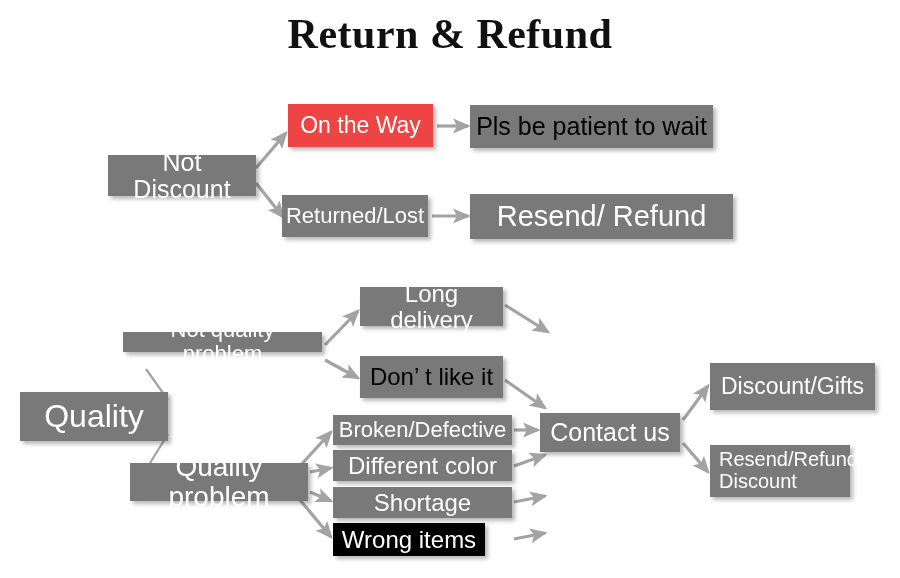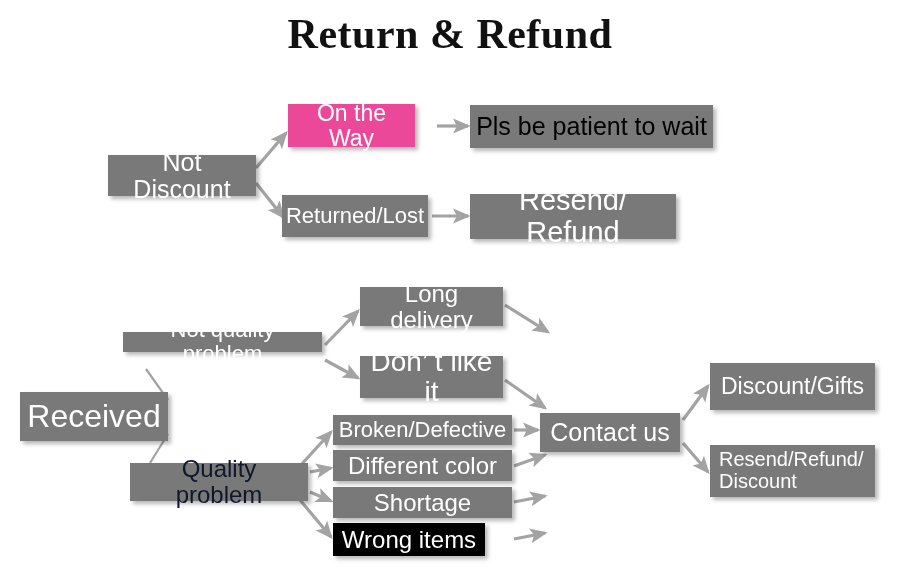--- a/index.html
+++ b/index.html
@@ -85,32 +85,32 @@
       <line x1="514" y1="430" x2="538" y2="430" stroke="#a3a3a3" stroke-width="3.2" marker-end="url(#arrowhead)"></line>
       <line x1="514" y1="466" x2="545" y2="455" stroke="#a3a3a3" stroke-width="3.2" marker-end="url(#arrowhead)"></line>
       <line x1="514" y1="502" x2="545" y2="496" stroke="#a3a3a3" stroke-width="3.2" marker-end="url(#arrowhead)"></line>
       <line x1="514" y1="539" x2="545" y2="533" stroke="#a3a3a3" stroke-width="3.2" marker-end="url(#arrowhead)"></line>
       <line x1="683" y1="420" x2="708" y2="386" stroke="#a3a3a3" stroke-width="3.2" marker-end="url(#arrowhead)"></line>
       <line x1="683" y1="443" x2="708" y2="472" stroke="#a3a3a3" stroke-width="3.2" marker-end="url(#arrowhead)"></line>
     </svg>
 
   <div id="nodes">
       <div class="node" style="left: 108px; top: 155px; width: 148px; height: 41px; font-size: 25px; background: rgb(121, 121, 121); color: rgb(255, 255, 255);"><span>Not Discount</span></div>
-      <div class="node" style="left: 288px; top: 104px; width: 127px; height: 43px; font-size: 23px; background: #ec4899; color: rgb(255, 255, 255); justify-content: center;"><span>On the Way</span></div>
+      <div class="node" style="left: 288px; top: 104px; width: 145px; height: 43px; font-size: 23px; background: #ef4444; color: rgb(255, 255, 255); justify-content: center;"><span>On the Way</span></div>
       <div class="node" style="left: 470px; top: 105px; width: 243px; height: 43px; font-size: 25px; background: rgb(121, 121, 121); color: #000000;"><span>Pls be patient to wait</span></div>
       <div class="node" style="left: 282px; top: 195px; width: 146px; height: 42px; font-size: 22px; background: rgb(121, 121, 121); color: rgb(255, 255, 255);"><span>Returned/Lost</span></div>
-      <div class="node" style="left: 470px; top: 194px; width: 206px; height: 45px; font-size: 29px; background: rgb(121, 121, 121); color: rgb(255, 255, 255);"><span>Resend/ Refund</span></div>
-      <div class="node" style="left: 20px; top: 392px; width: 148px; height: 49px; font-size: 32px; background: rgb(121, 121, 121); color: rgb(255, 255, 255);"><span>Received</span></div>
+      <div class="node" style="left: 470px; top: 194px; width: 263px; height: 45px; font-size: 29px; background: rgb(121, 121, 121); color: rgb(255, 255, 255);"><span>Resend/ Refund</span></div>
+      <div class="node" style="left: 20px; top: 392px; width: 148px; height: 49px; font-size: 32px; background: rgb(121, 121, 121); color: rgb(255, 255, 255);"><span>Quality</span></div>
       <div class="node" style="left: 123px; top: 332px; width: 199px; height: 20px; font-size: 22px; background: rgb(121, 121, 121); color: rgb(255, 255, 255);"><span>Not quality problem</span></div>
-      <div class="node" style="left: 130px; top: 463px; width: 178px; height: 38px; font-size: 24px; background: rgb(121, 121, 121); color: #0f172a;"><span>Quality problem</span></div>
+      <div class="node" style="left: 130px; top: 463px; width: 178px; height: 38px; font-size: 28px; background: rgb(121, 121, 121); color: #ffffff;"><span>Quality problem</span></div>
       <div class="node" style="left: 360px; top: 287px; width: 143px; height: 39px; font-size: 24px; background: rgb(121, 121, 121); color: rgb(255, 255, 255);"><span>Long delivery</span></div>
-      <div class="node" style="left: 360px; top: 356px; width: 143px; height: 42px; font-size: 28px; background: rgb(121, 121, 121); color: #ffffff;"><span>Don’  t like it</span></div>
+      <div class="node" style="left: 360px; top: 356px; width: 143px; height: 42px; font-size: 24px; background: rgb(121, 121, 121); color: #000000;"><span>Don’  t like it</span></div>
       <div class="node" style="left: 333px; top: 415px; width: 179px; height: 30px; font-size: 22px; background: rgb(121, 121, 121); color: rgb(255, 255, 255);"><span>Broken/Defective</span></div>
       <div class="node" style="left: 333px; top: 450px; width: 179px; height: 31px; font-size: 24px; background: rgb(121, 121, 121); color: rgb(255, 255, 255);"><span>Different color</span></div>
       <div class="node" style="left: 333px; top: 487px; width: 179px; height: 31px; font-size: 24px; background: rgb(121, 121, 121); color: rgb(255, 255, 255);"><span>Shortage</span></div>
       <div class="node" style="left: 333px; top: 523px; width: 152px; height: 33px; font-size: 24px; background: #000000; color: rgb(255, 255, 255);"><span>Wrong items</span></div>
       <div class="node" style="left: 540px; top: 413px; width: 140px; height: 39px; font-size: 25px; background: rgb(121, 121, 121); color: rgb(255, 255, 255);"><span>Contact us</span></div>
       <div class="node" style="left: 710px; top: 363px; width: 165px; height: 47px; font-size: 23px; background: rgb(121, 121, 121); color: rgb(255, 255, 255);"><span>Discount/Gifts</span></div>
-      <div class="node left-align" style="left: 710px; top: 445px; width: 165px; height: 52px; font-size: 20px; background: rgb(121, 121, 121); color: rgb(255, 255, 255);"><span>Resend/Refund/
+      <div class="node left-align" style="left: 710px; top: 445px; width: 140px; height: 52px; font-size: 20px; background: rgb(121, 121, 121); color: rgb(255, 255, 255);"><span>Resend/Refund/
 Discount</span></div>
     </div>
 
 </div>
 
 </body></html>

